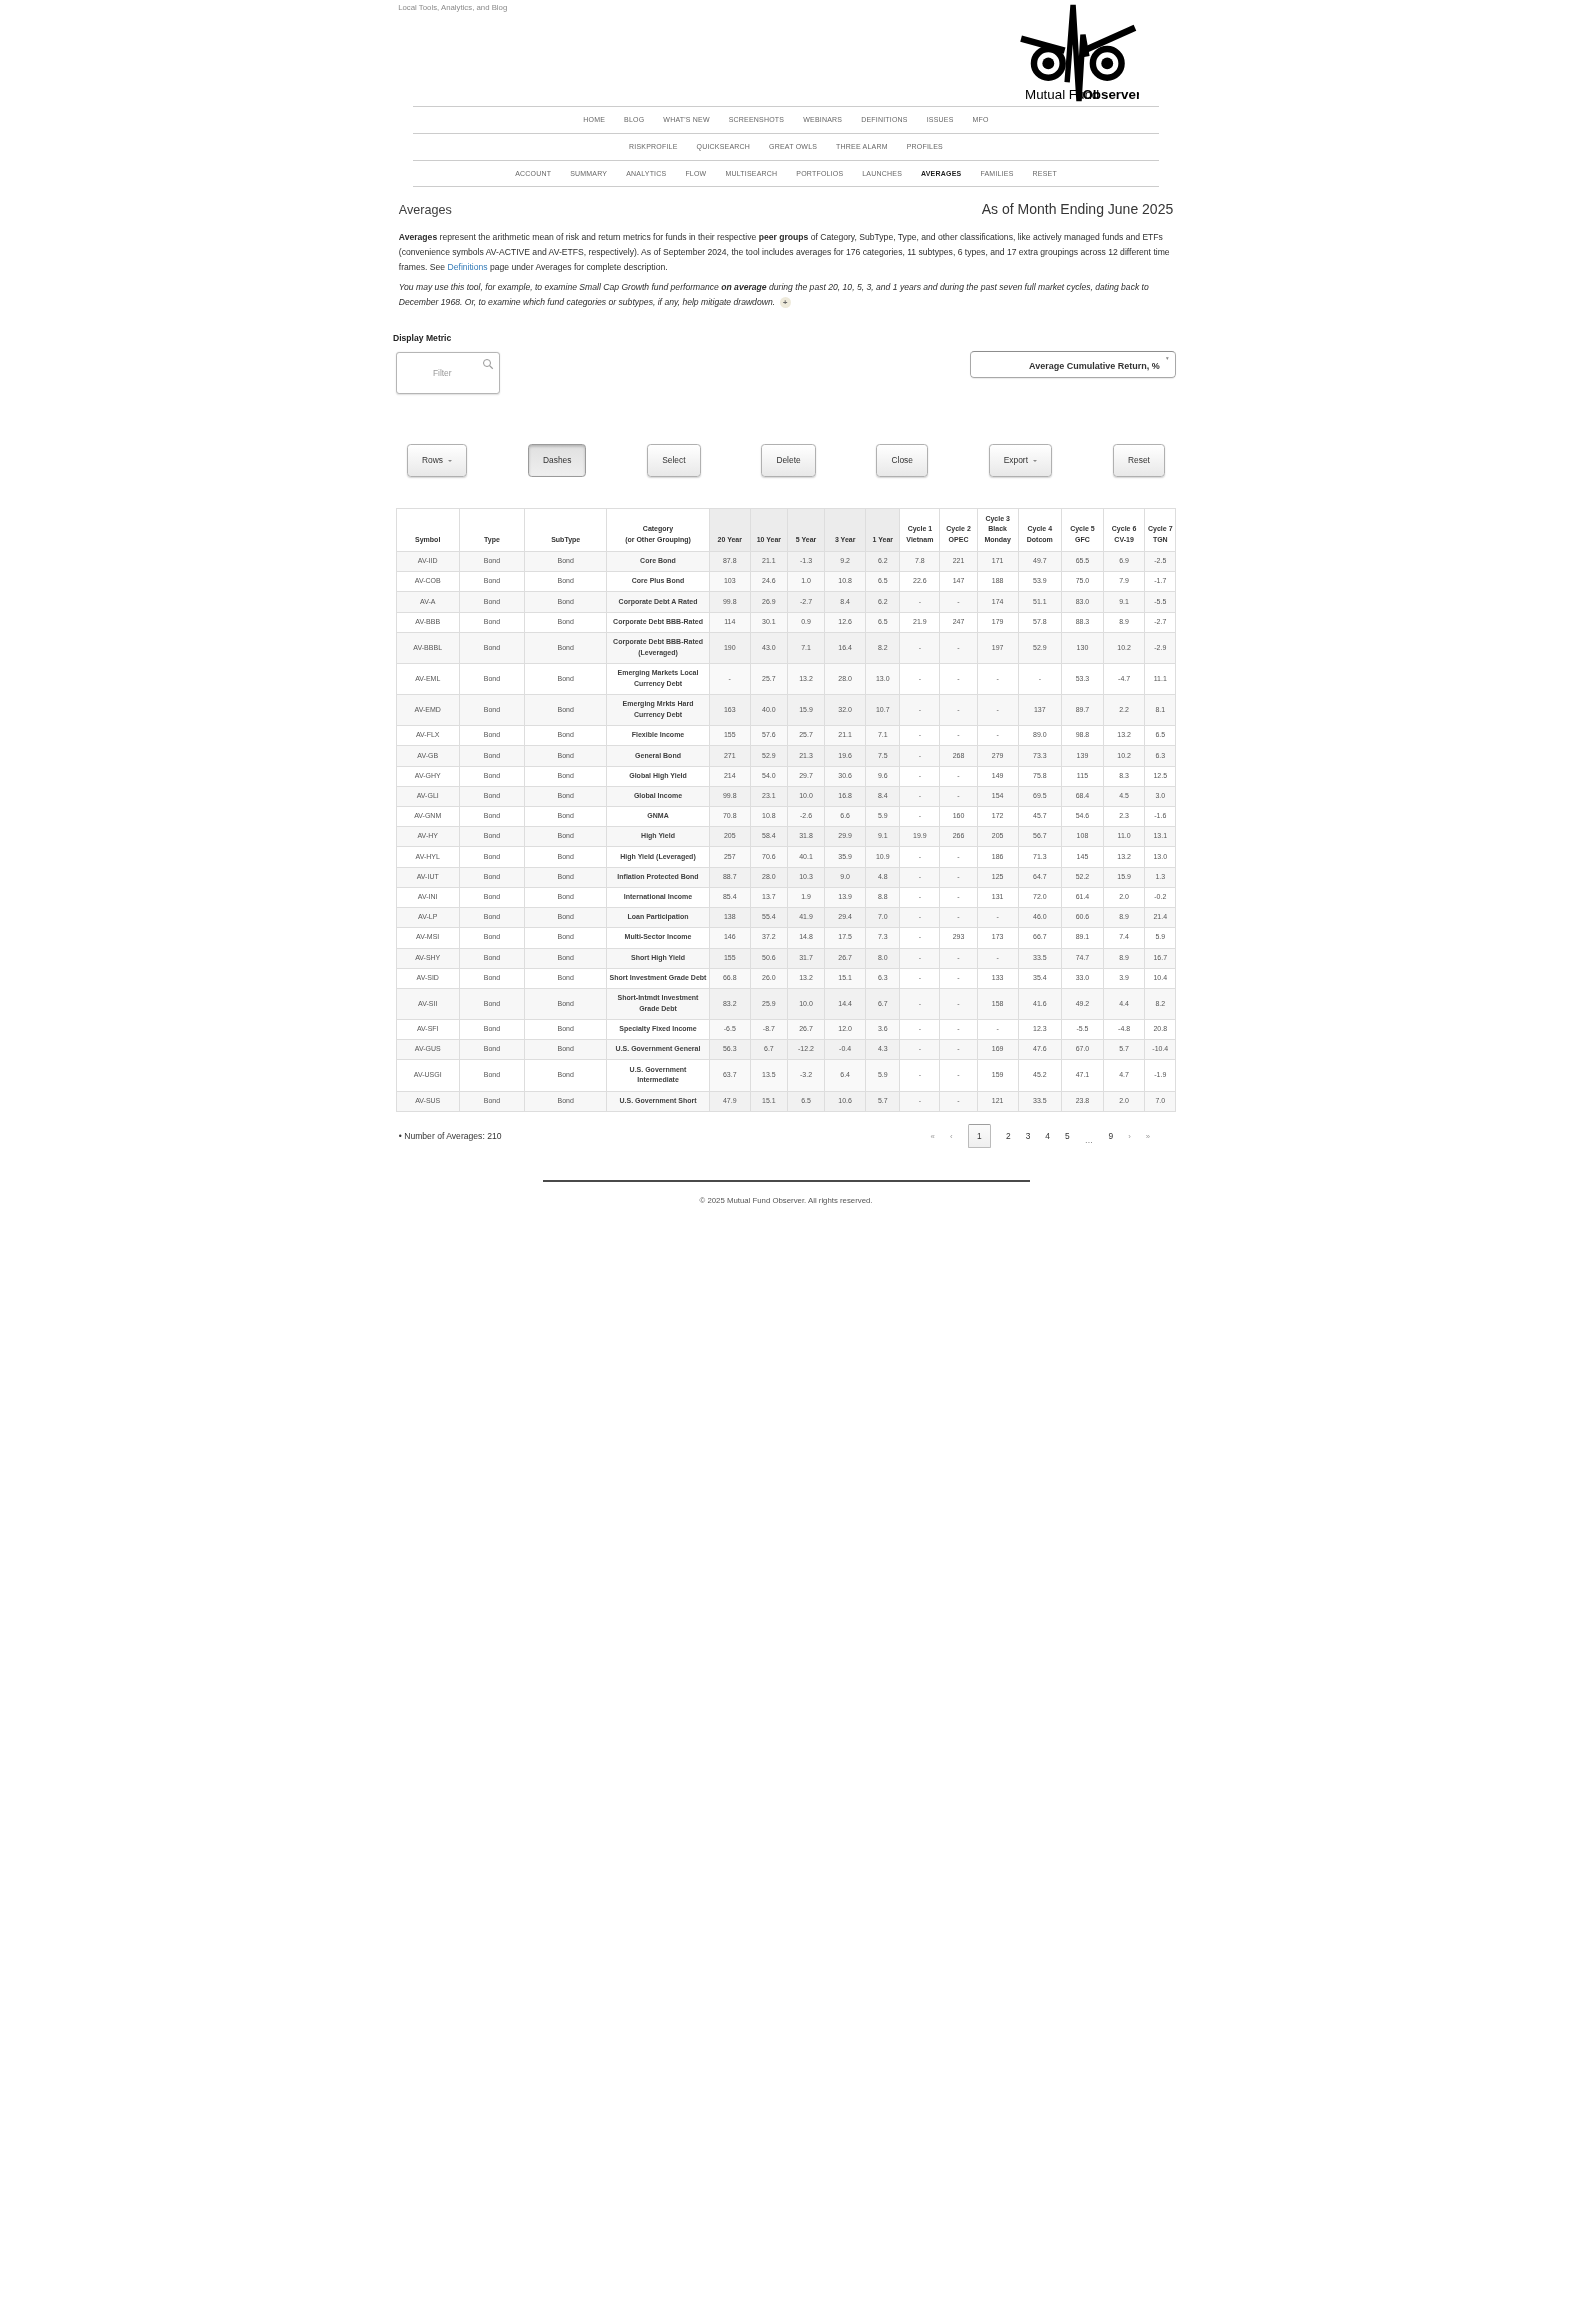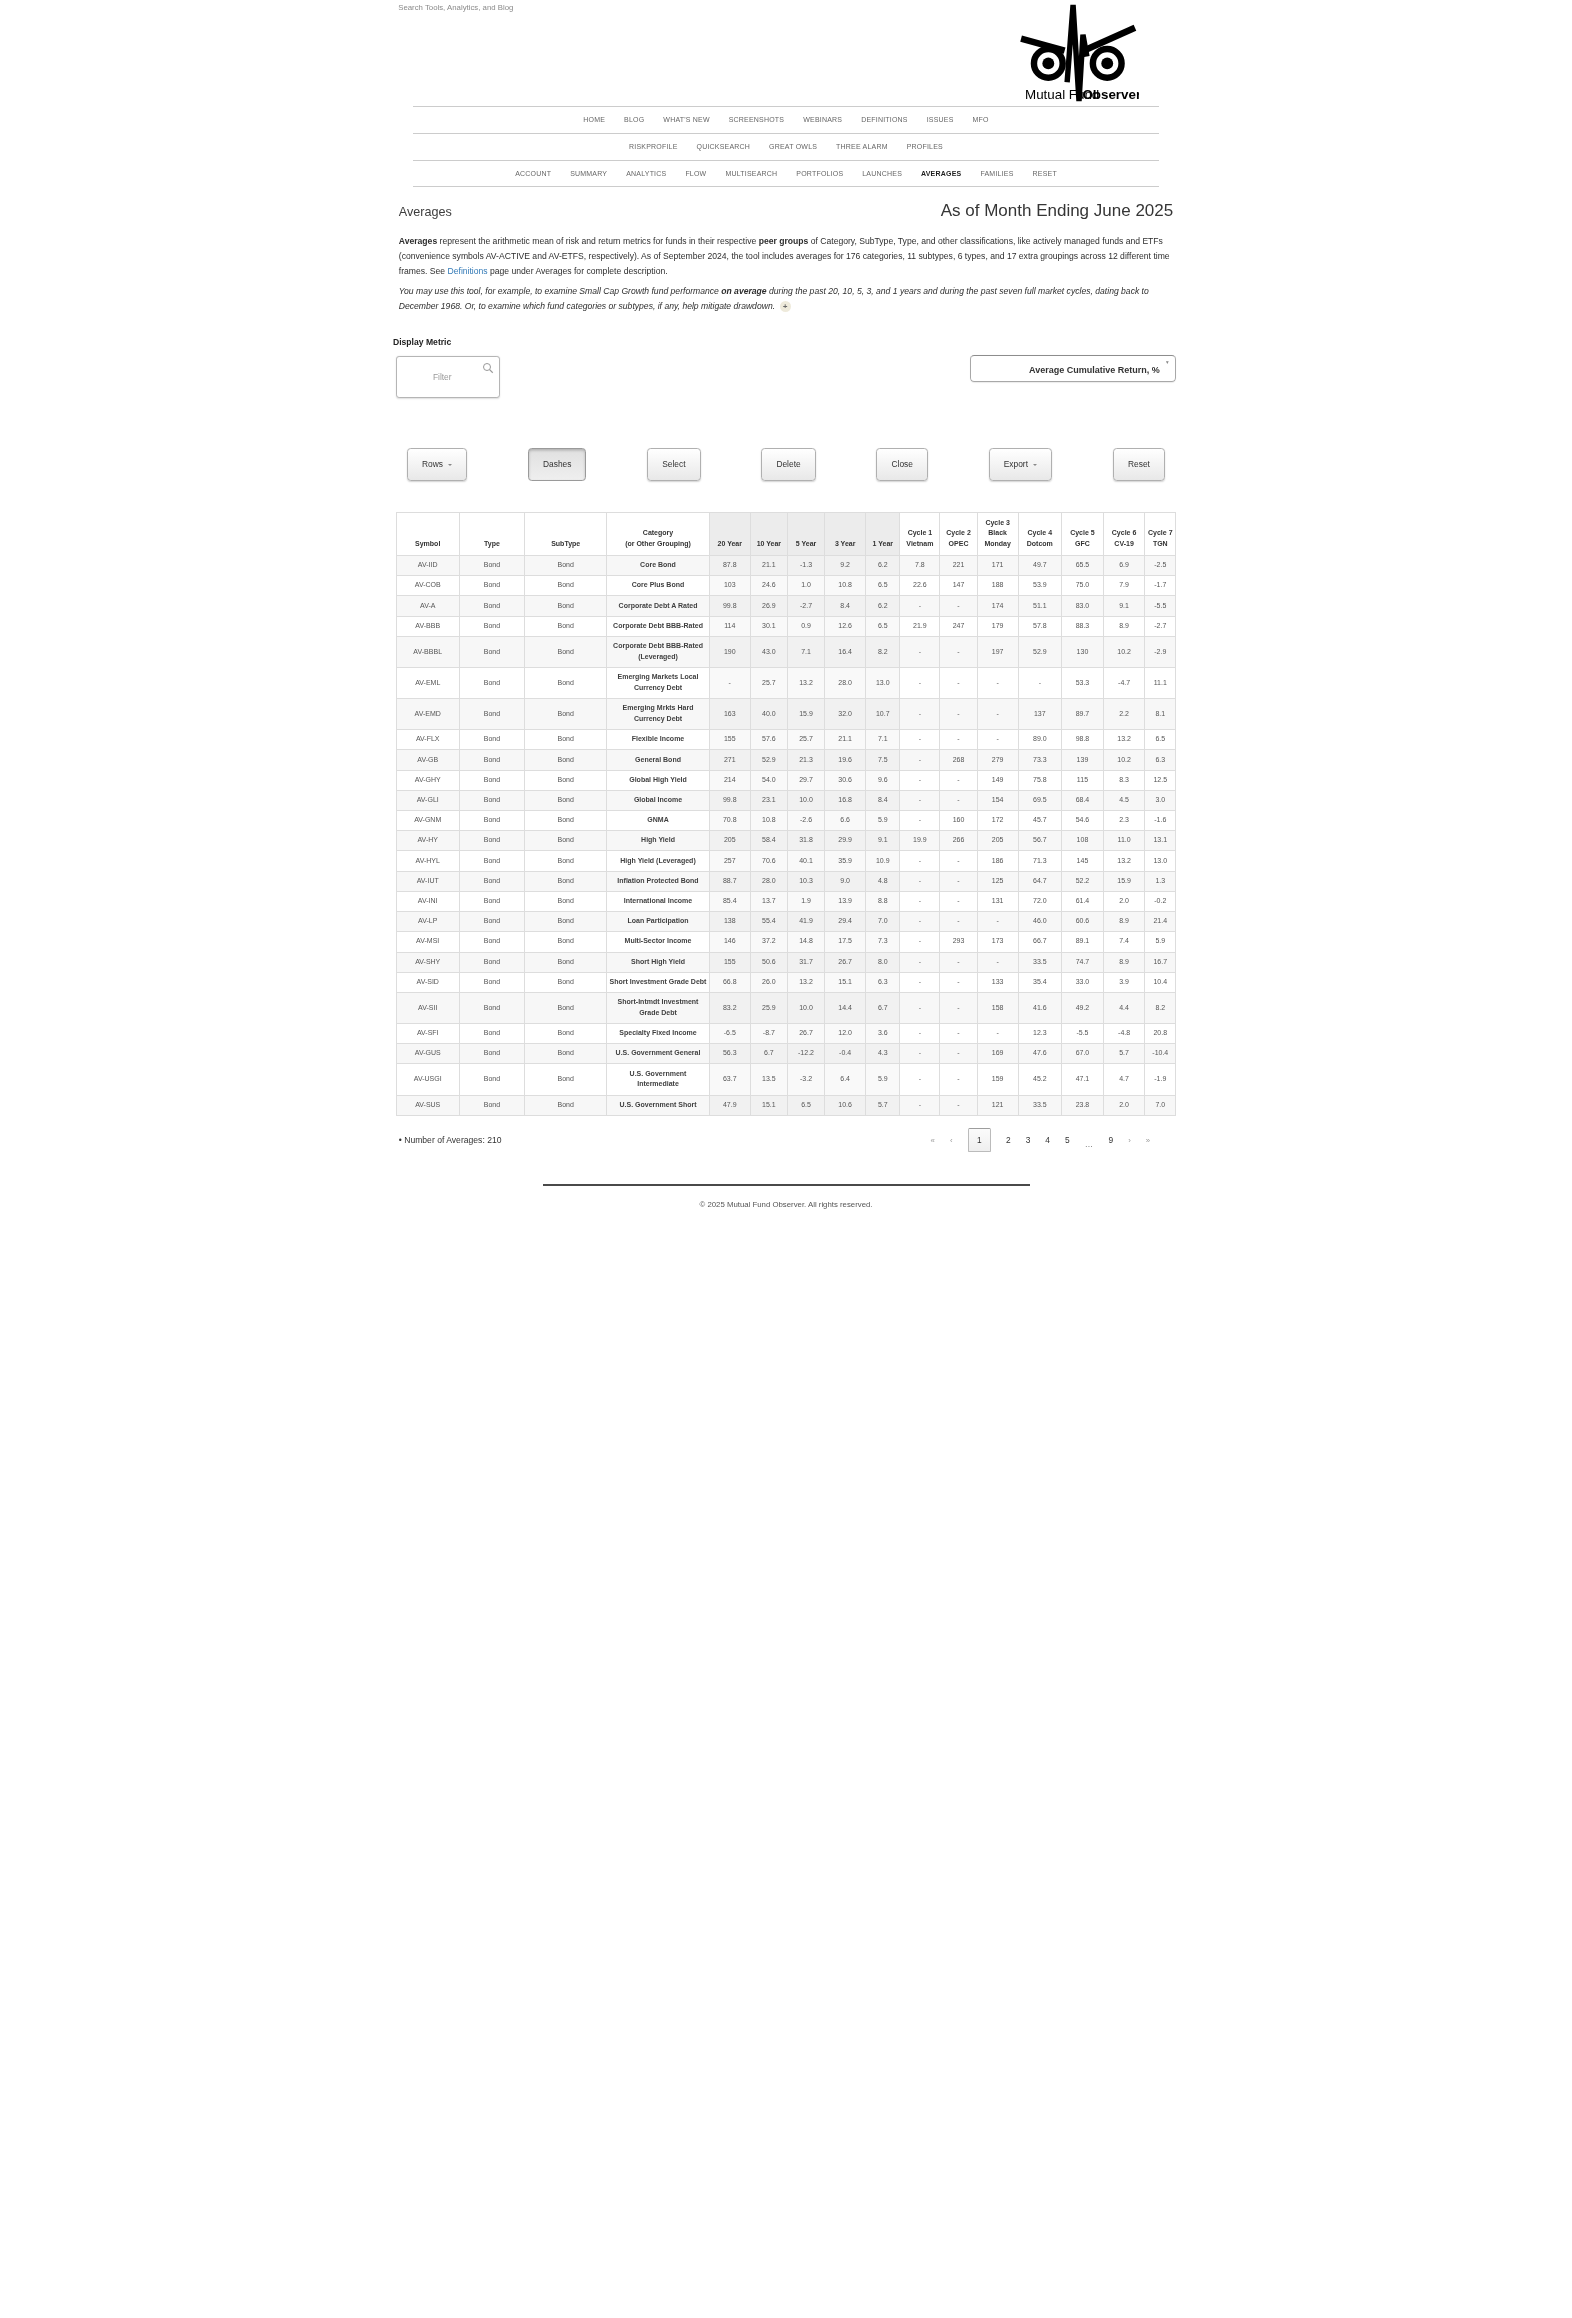--- a/index.html
+++ b/index.html
@@ -18,21 +18,21 @@
   .nav-wrap { margin-top:1px; }
   .nav-band { border-top:0.5px solid #ccc; width:95%; margin:0 auto; height:27px;
               display:flex; align-items:center; justify-content:center; gap:19px; }
   .nav-band.last { border-bottom:0.5px solid #ccc; }
   .nav-link { text-decoration:none; color:#666; font-size:7px; letter-spacing:0.2px; white-space:nowrap; }
   .nav-link.active { color:#1f1f1f; font-weight:bold; }
 
   
   .title-row { display:flex; justify-content:space-between; align-items:baseline; padding:0 5.8px; margin-top:14px; }
   .page-title { font-size:12.6px; color:#3d3d3d; }
-  .as-of { font-size:17px; color:#353535; }
+  .as-of { font-size:14px; color:#353535; }
 
   
   .intro { font-size:8.6px; line-height:1.75; color:#2e2e2e; padding:0 5.8px; margin:13px 0 0; }
   .intro + .intro { margin-top:5px;font-style:italic; }
   .intro a.link { color:#337ab7; text-decoration:none; }
   .plus-badge { display:inline-block; width:11px; height:11px; line-height:11px; border-radius:50%;
                 background:#eeeadb; color:#666; text-align:center; font-weight:bold; font-size:7.8px;
                 vertical-align:middle; margin-left:2.1px; cursor:pointer; }
 
   
@@ -89,21 +89,21 @@
   .page-link.ellipsis { color:#777; position:relative; top:3.7px; letter-spacing:0.5px; pointer-events:none; }
   .footer-divider { width:487px; margin:32px auto 0; border-top:2.1px solid #4a4a4a; }
   .copyright { text-align:center; font-size:7.8px; color:#555; margin:14px 0 16.7px; }
 </style>
 </head>
 <body>
 
 <div class="page">
 
   <header class="brand">
-    <div class="brand-subtitle">Search Tools, Analytics, and Blog</div>
+    <div class="brand-subtitle">Local Tools, Analytics, and Blog</div>
     <div class="logo">
       <svg width="119" height="99" viewBox="0 0 240 200">
         <path d="M2,70 L90,94" stroke="#000" stroke-width="13" fill="none"></path>
         <circle cx="57" cy="120" r="29" fill="#fff" stroke="#000" stroke-width="13"></circle>
         <circle cx="57" cy="120" r="12" fill="#000"></circle>
         <path d="M95,158 L107,2 L119,196 L127,62 L135,106" stroke="#000" stroke-width="11" fill="none"></path>
         <circle cx="176" cy="120" r="29" fill="#fff" stroke="#000" stroke-width="13"></circle>
         <circle cx="176" cy="120" r="12" fill="#000"></circle>
         <path d="M127,95 L232,48" stroke="#000" stroke-width="13" fill="none"></path>
         <text x="10" y="192" font-family="Liberation Sans, sans-serif" font-size="27" fill="#000">Mutual Fund</text>

